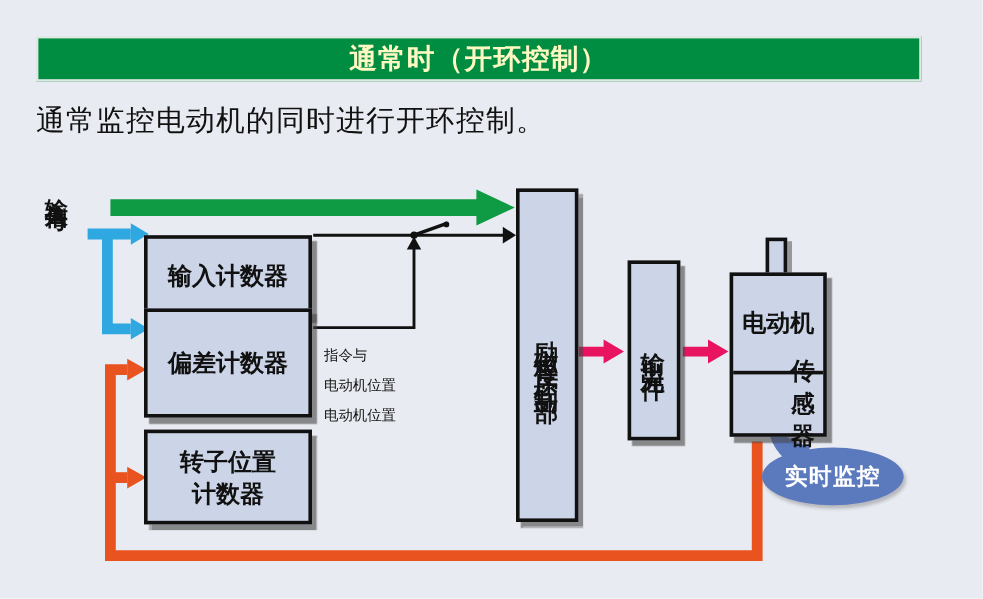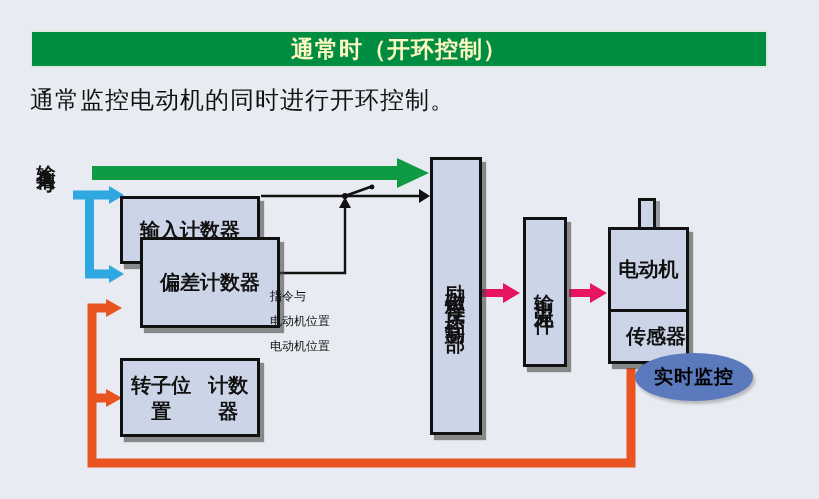--- a/index.html
+++ b/index.html
@@ -42,55 +42,55 @@
   .bubble-fill{fill:var(--bubble-blue,#5b79bd);}
 
   .dbox{
     position:absolute;z-index:2;background:var(--box-fill);
     border:3px solid var(--ink);
     box-shadow:4px 5px 1px rgba(70,70,70,0.6);
     display:flex;align-items:center;justify-content:center;
     font-size:20px;font-weight:bold;color:var(--ink);text-align:center;
   }
   .box-input{left:120px;top:160px;width:140px;height:68px;margin-top:36px;}
-  .box-dev{left:120px;top:237px;width:140px;height:91px;margin-left:20px;}
-  .box-rotor{left:120px;top:358px;width:140px;height:79px;line-height:1.3;}
+  .box-dev{left:120px;top:257px;width:140px;height:91px;}
+  .box-rotor{left:120px;top:358px;width:140px;height:79px;line-height:1.3;flex-direction:column;}
   .box-excit{left:430px;top:157px;width:52px;height:278px;}
   .box-out{left:523px;top:217px;width:44px;height:150px;}
   .vtext{writing-mode:vertical-rl;text-orientation:upright;}
   .box-excit .vtext{letter-spacing:8px;}
   .box-out .vtext{letter-spacing:7px;}
 
   .motor-shaft{
     position:absolute;z-index:2;left:638px;top:198px;width:18px;height:34px;
     background:var(--box-fill);border:3px solid var(--ink);
     box-shadow:4px 3px 0 rgba(70,70,70,0.5);
   }
   .motor-box{
     position:absolute;z-index:3;left:608px;top:227px;width:81px;height:137px;
     background:var(--box-fill);border:3px solid var(--ink);
     box-shadow:4px 5px 1px rgba(70,70,70,0.6);
     display:flex;flex-direction:column;
   }
   .motor-top{flex:1;border-bottom:3px solid var(--ink);display:flex;align-items:center;justify-content:center;
     font-size:20px;font-weight:bold;color:var(--ink);}
-  .motor-bottom{height:49px;display:flex;align-items:center;justify-content:flex-end;
-    font-size:20px;font-weight:bold;color:var(--ink);}
+  .motor-bottom{height:49px;display:flex;align-items:center;justify-content:flex-start;
+    font-size:20px;font-weight:bold;color:var(--ink);margin-left:48px;}
 
   .note{
     position:absolute;z-index:2;left:270px;top:284px;
     font-size:12px;line-height:25px;color:var(--ink);
   }
 
   .bubble{
-    position:absolute;z-index:4;left:635px;top:353px;width:118px;height:48px;
+    position:absolute;z-index:4;left:635px;top:373px;width:118px;height:48px;
     background:var(--bubble-blue);border-radius:50%;
     box-shadow:2px 3px 3px rgba(0,0,0,0.22);
     display:flex;align-items:center;justify-content:center;
-    color:#000000;font-size:19px;font-weight:bold;letter-spacing:1px;
+    color:#ffffff;font-size:19px;font-weight:bold;letter-spacing:1px;
   }
 </style>
 </head>
 <body>
 
 <div class="stage">
 
   <div class="header-bar">
     <span>通常时（开环控制）</span>
   </div>

